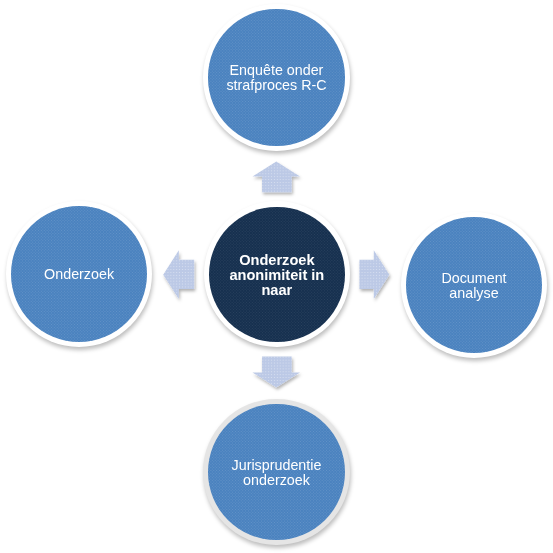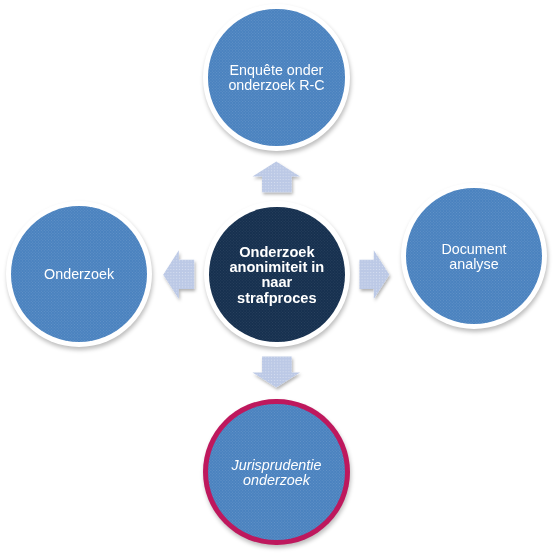--- a/index.html
+++ b/index.html
@@ -63,35 +63,35 @@
   </svg>
 
   <svg class="arrow" style="left:349px;top:242px;" width="52" height="66" viewBox="0 0 52 66">
     <polygon filter="url(#ashadow)" points="40.4,32.8 24.8,8.3 24.8,17.8 10.4,17.8 10.4,47.1 24.8,47.1 24.8,56.9" fill="url(#adots)"></polygon>
   </svg>
 
   <div class="node sat" style="left: 203.3px; top: 4.3px; width: 146.4px; height: 146.4px; background-color: rgb(255, 255, 255);">
     <div class="fill" style="background-color: rgb(74, 130, 191);">
       <div class="txt" style="color: rgb(255, 255, 255);">
         <div>Enquête onder</div>
-        <div>onderzoek R-C</div>
+        <div>strafproces R-C</div>
       </div>
     </div>
   </div>
 
-  <div class="node sat" style="left: 400.8px; top: 183px; width: 146.4px; height: 146.4px; background-color: rgb(255, 255, 255);">
+  <div class="node sat" style="left: 400.8px; top: 212px; width: 146.4px; height: 146.4px; background-color: rgb(255, 255, 255);">
     <div class="fill" style="background-color: rgb(74, 130, 191);">
       <div class="txt" style="color: rgb(255, 255, 255);">
         <div>Document</div>
         <div>analyse</div>
       </div>
     </div>
   </div>
 
-  <div class="node sat" style="left: 203.3px; top: 398.5px; width: 146.4px; height: 146.4px; background-color: #be185d; font-style: italic;">
+  <div class="node sat" style="left: 203.3px; top: 398.5px; width: 146.4px; height: 146.4px; background-color: #e5e5e5;">
     <div class="fill" style="background-color: rgb(74, 130, 191);">
       <div class="txt" style="color: rgb(255, 255, 255);">
         <div>Jurisprudentie</div>
         <div>onderzoek</div>
       </div>
     </div>
   </div>
 
   <div class="node sat" style="left: 5.9px; top: 200.6px; width: 146.4px; height: 146.4px; background-color: rgb(255, 255, 255);">
     <div class="fill" style="background-color: rgb(74, 130, 191);">
@@ -100,18 +100,17 @@
       </div>
     </div>
   </div>
 
   <div class="node hub" style="left: 203.9px; top: 201.4px; width: 145.9px; height: 145.9px; background-color: rgb(255, 255, 255);">
     <div class="fill" style="background-color: rgb(22, 48, 79);">
       <div class="txt" style="color: rgb(255, 255, 255);">
         <div>Onderzoek</div>
         <div>anonimiteit in</div>
         <div>naar</div>
-        <div>strafproces</div>
       </div>
     </div>
   </div>
 
 </div>
 
 </body></html>

